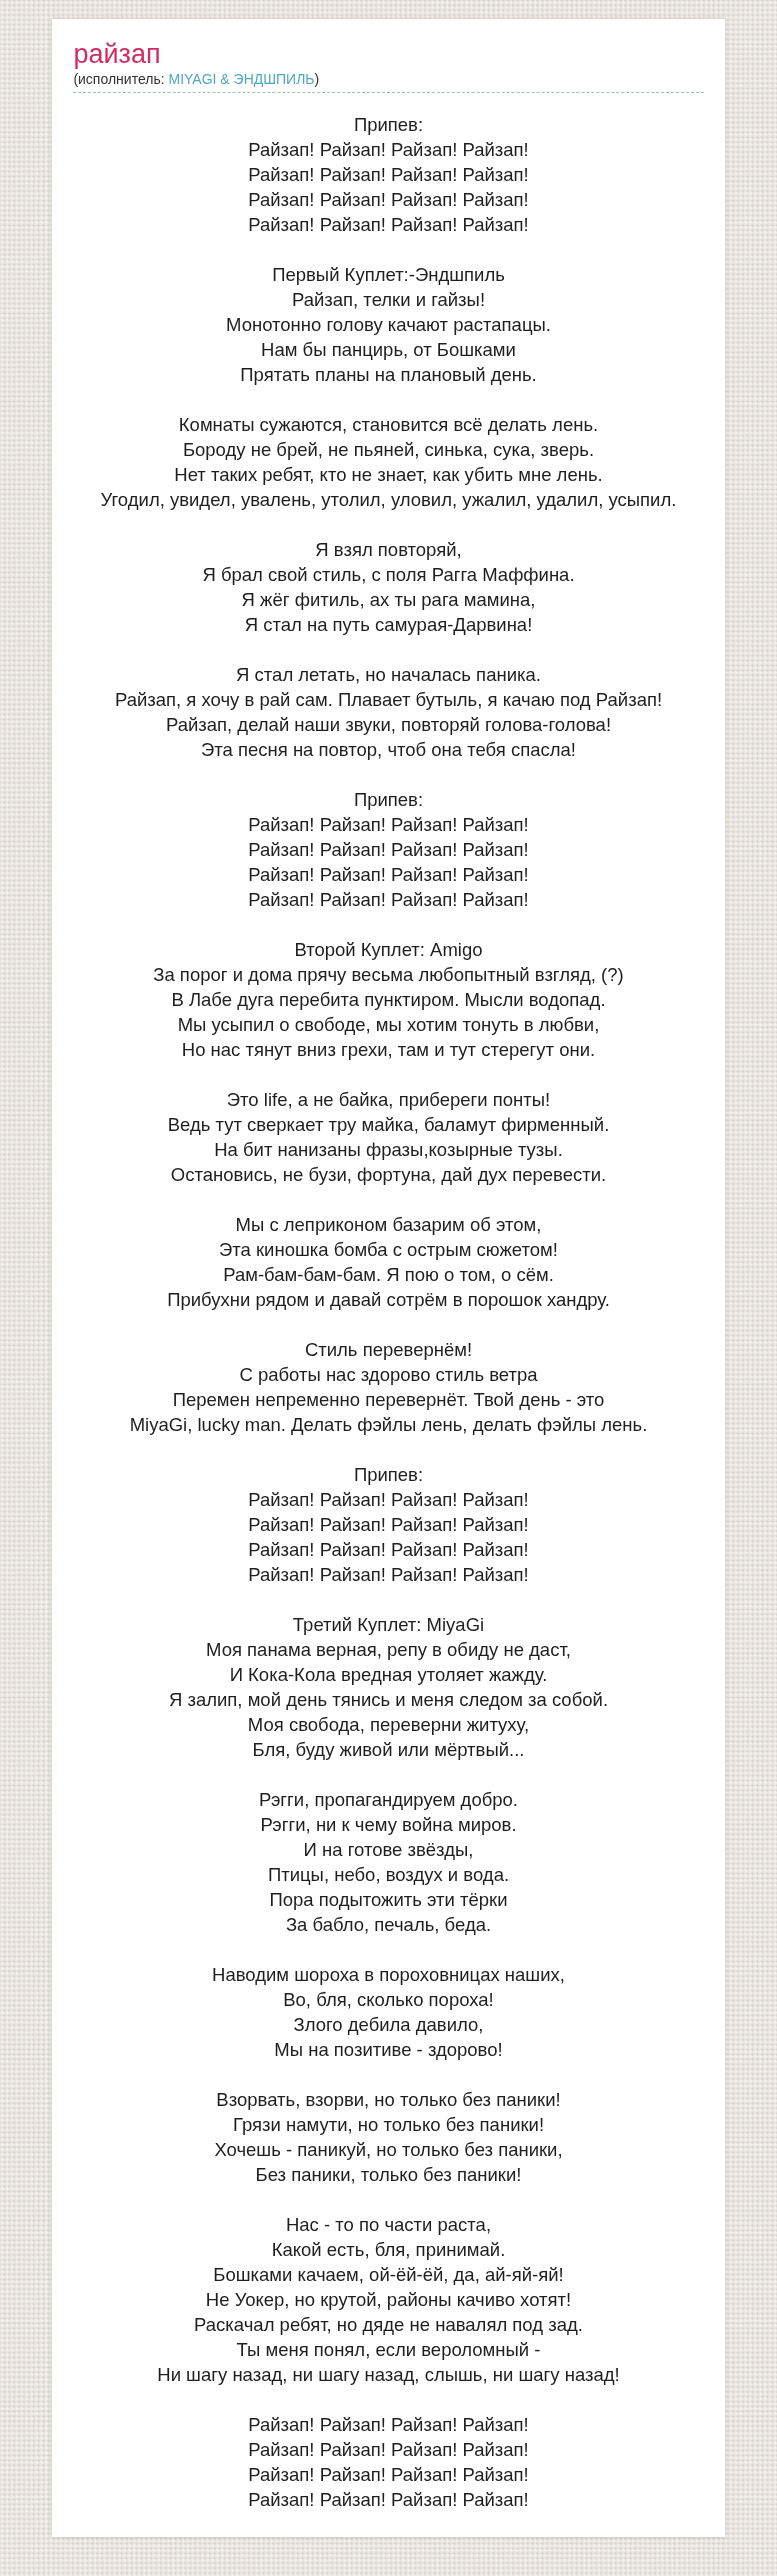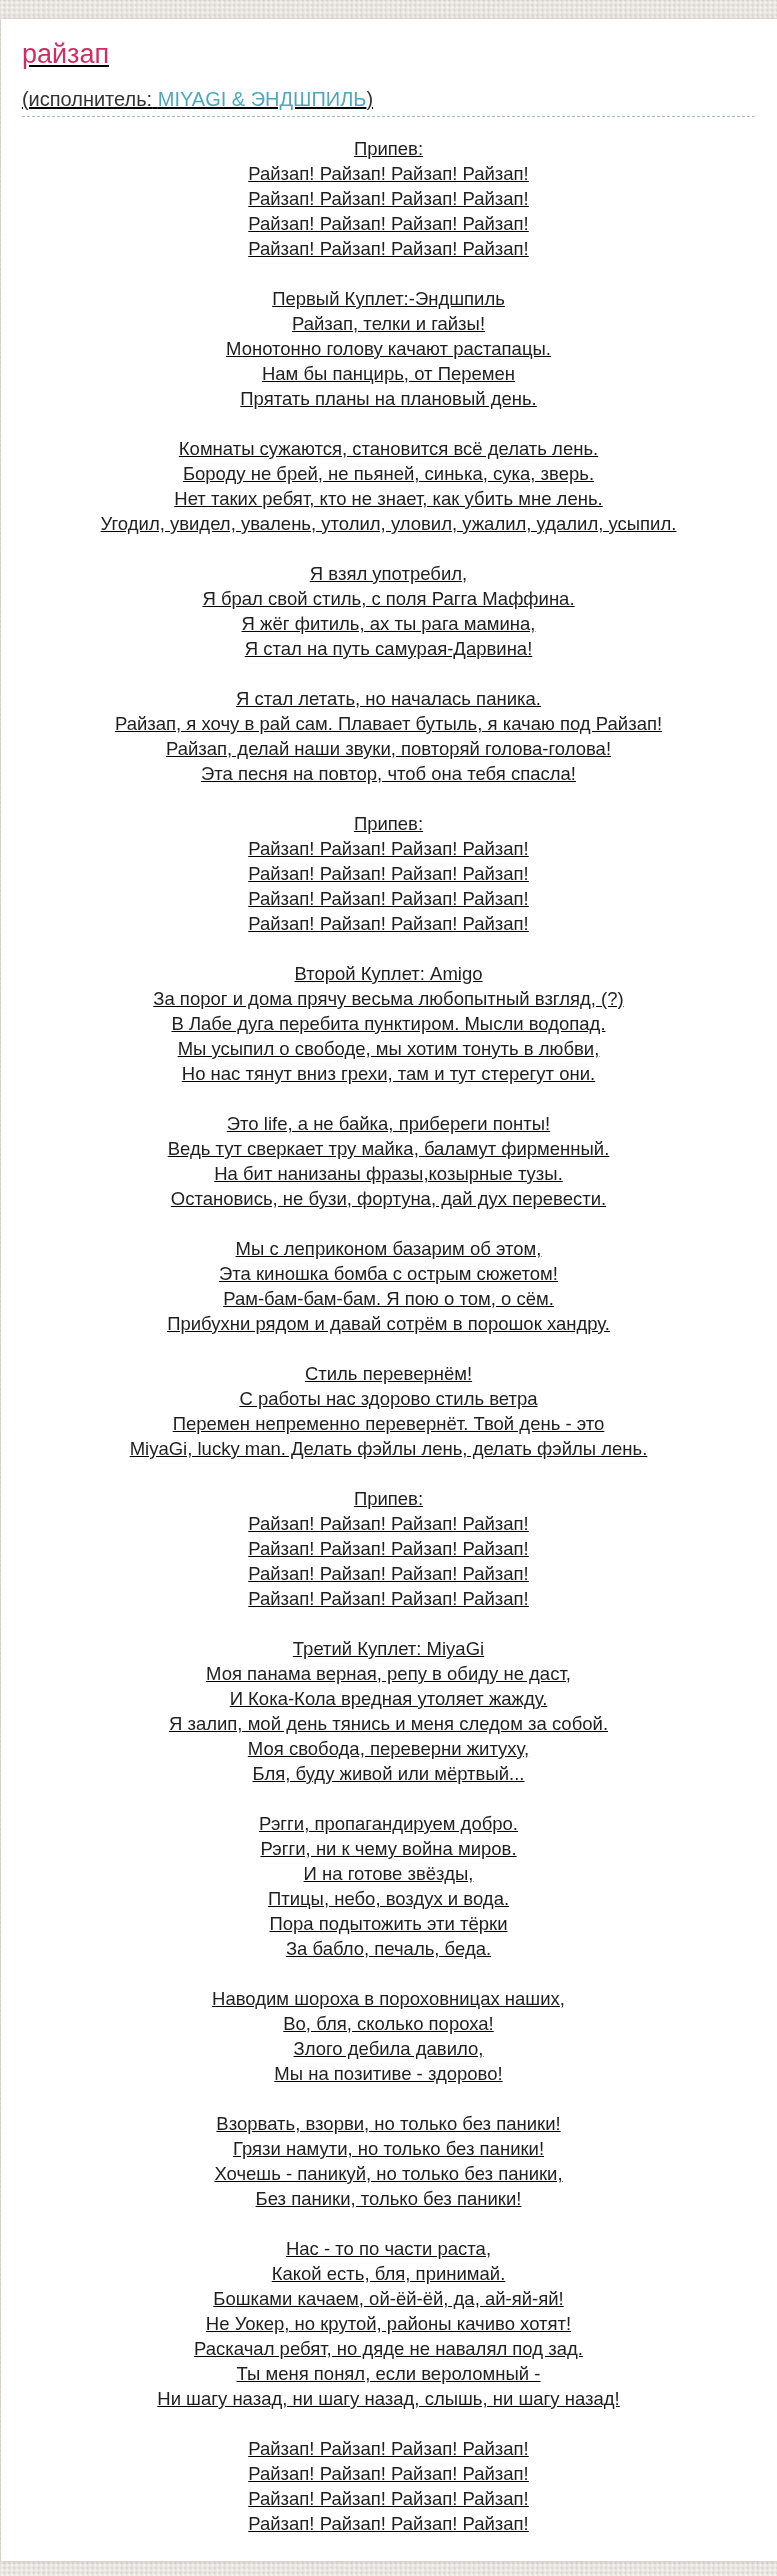--- a/index.html
+++ b/index.html
@@ -11,42 +11,41 @@
     min-height: 2576px;
     font-family: "Liberation Sans", "DejaVu Sans", sans-serif;
     background-color: #e9e5e0;
     background-image:
       radial-gradient(rgba(255,255,255,.55) 1px, transparent 1.3px),
       radial-gradient(rgba(182,174,166,.32) 1px, transparent 1.3px);
     background-size: 4.9px 4.9px, 4.9px 4.9px;
     background-position: 0 0, 1.9px 2.9px;
   }
   .card {
-    width: 776px;
+    width: 673px;
     margin: 19.4px auto 0 auto;
     box-sizing: border-box;
     background: var(--card-bg, #ffffff);
     box-shadow: 0 0 3.9px rgba(0,0,0,.18);
     padding: 21.4px 21.4px 25px 21.4px;
-    text-decoration: underline;
   }
   .song-header {
     border-bottom: 1px dashed var(--divider, #a3bfcc);
     padding-bottom: 4.9px;
   }
   h1.song-title {
     margin: 0;
     font-size: 27px;
     line-height: 1.0;
     font-weight: 400;
     color: var(--title-color, #d02e62);
   }
   .artist-line {
-    margin-top: 20px;
-    font-size: 20px;
+    margin-top: 3px;
+    font-size: 14px;
     color: #333333;
     line-height: 1.15;
   }
   .artist-link {
     color: var(--link-color, #4fa8ba);
     text-decoration: none;
     cursor: pointer;
   }
   .lyrics {
     margin-top: 19.4px;
@@ -79,31 +78,31 @@
         <div class="line">Припев:</div>
         <div class="line">Райзап! Райзап! Райзап! Райзап!</div>
         <div class="line">Райзап! Райзап! Райзап! Райзап!</div>
         <div class="line">Райзап! Райзап! Райзап! Райзап!</div>
         <div class="line">Райзап! Райзап! Райзап! Райзап!</div>
       </div>
       <div class="stanza">
         <div class="line">Первый Куплет:-Эндшпиль</div>
         <div class="line">Райзап, телки и гайзы!</div>
         <div class="line">Монотонно голову качают растапацы.</div>
-        <div class="line">Нам бы панцирь, от Перемен</div>
+        <div class="line">Нам бы панцирь, от Бошками</div>
         <div class="line">Прятать планы на плановый день.</div>
       </div>
       <div class="stanza">
         <div class="line">Комнаты сужаются, становится всё делать лень.</div>
         <div class="line">Бороду не брей, не пьяней, синька, сука, зверь.</div>
         <div class="line">Нет таких ребят, кто не знает, как убить мне лень.</div>
         <div class="line">Угодил, увидел, увалень, утолил, уловил, ужалил, удалил, усыпил.</div>
       </div>
       <div class="stanza">
-        <div class="line">Я взял употребил,</div>
+        <div class="line">Я взял повторяй,</div>
         <div class="line">Я брал свой стиль, с поля Рагга Маффина.</div>
         <div class="line">Я жёг фитиль, ах ты рага мамина,</div>
         <div class="line">Я стал на путь самурая-Дарвина!</div>
       </div>
       <div class="stanza">
         <div class="line">Я стал летать, но началась паника.</div>
         <div class="line">Райзап, я хочу в рай сам. Плавает бутыль, я качаю под Райзап!</div>
         <div class="line">Райзап, делай наши звуки, повторяй голова-голова!</div>
         <div class="line">Эта песня на повтор, чтоб она тебя спасла!</div>
       </div>

